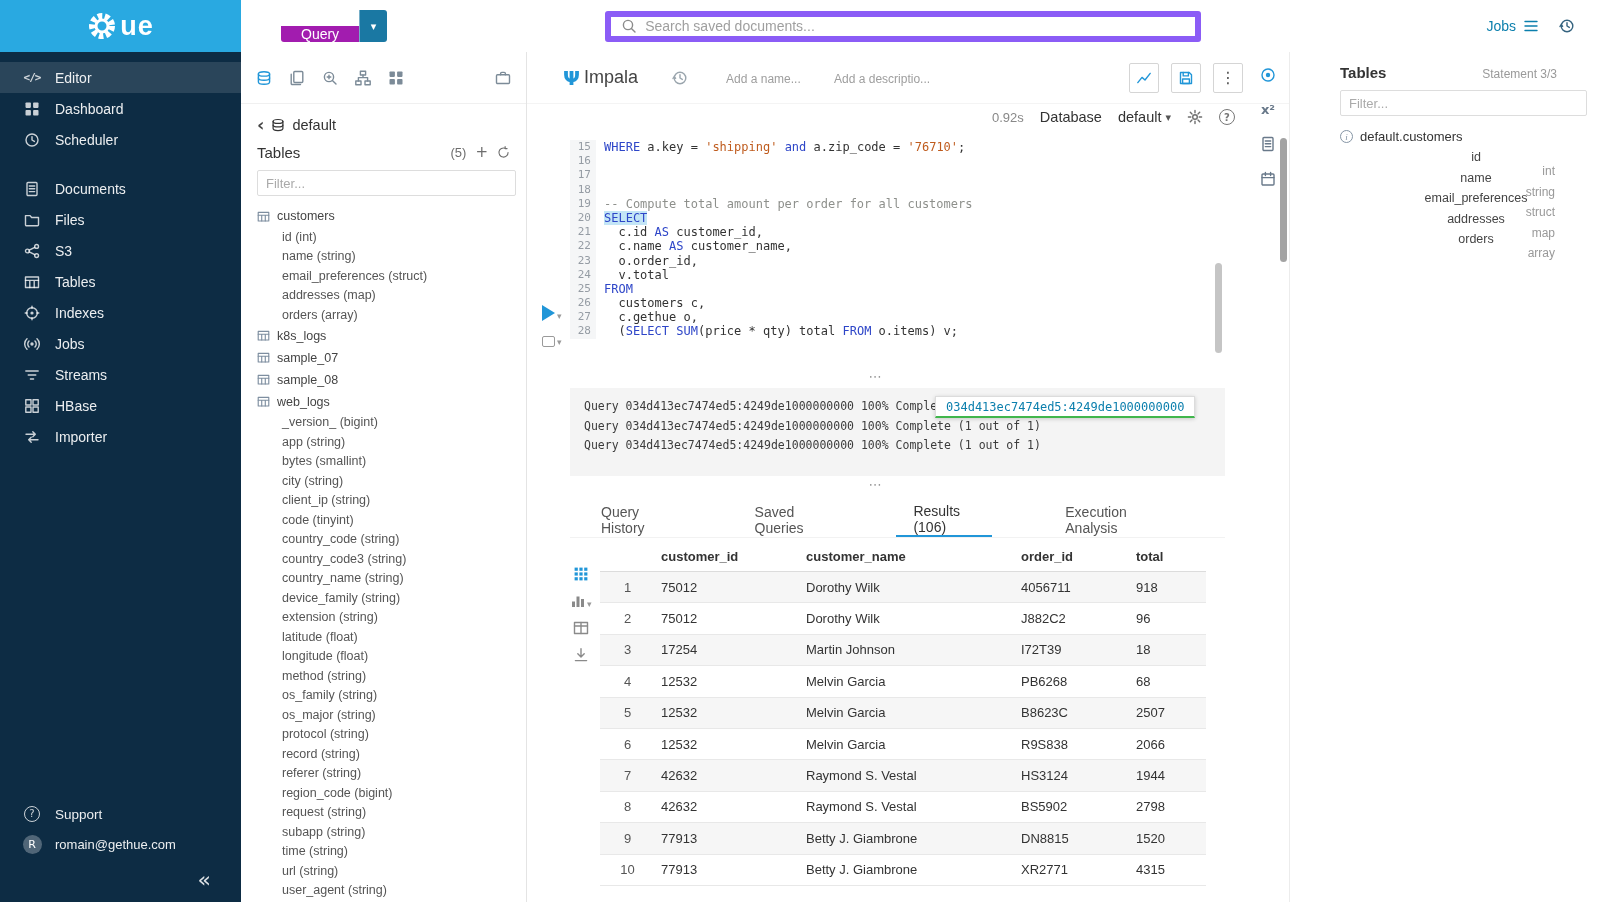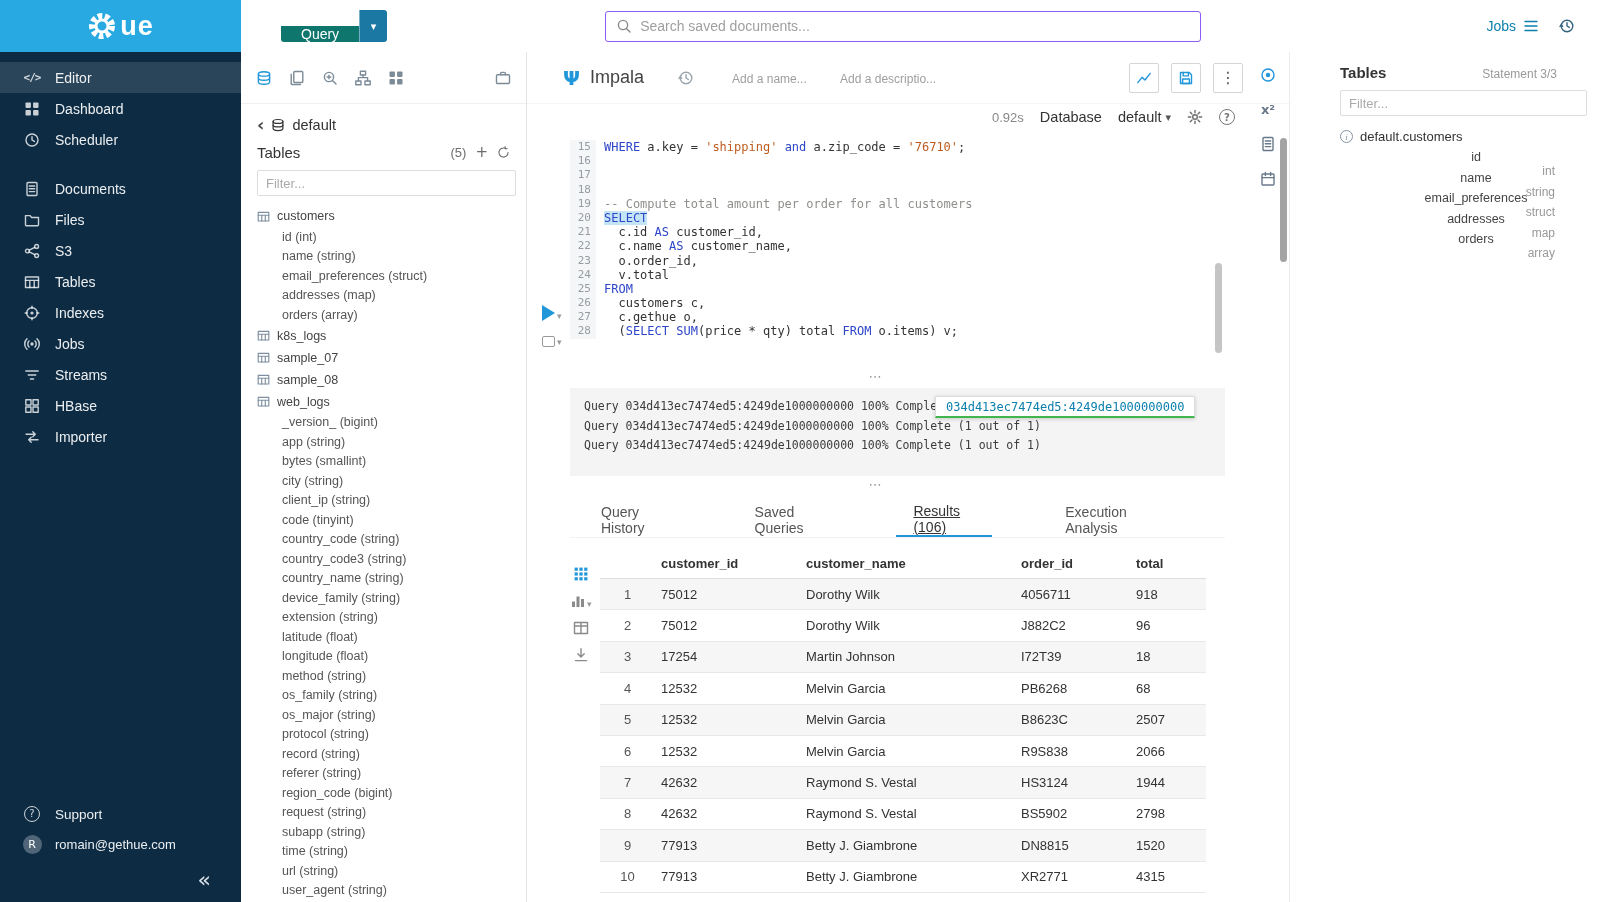--- a/index.html
+++ b/index.html
@@ -7,23 +7,23 @@
   body{position:relative;overflow:hidden;background:#fff;font-family:"Liberation Sans",sans-serif;color:#333;}
   .ico{display:inline-flex;align-items:center;justify-content:center;line-height:1;}
   .ico svg{width:16px;height:16px;display:block;}
   .tico{font-family:"DejaVu Sans",sans-serif;}
 
   
   .logo-block{position:absolute;left:0;top:0;width:241px;height:52px;background:var(--brand);display:flex;align-items:center;justify-content:center;gap:3px;cursor:pointer;}
   .logo-text{color:#fff;font-size:27px;font-weight:bold;letter-spacing:1px;}
   .topbar{position:absolute;left:241px;top:0;right:0;height:52px;background:#fff;display:flex;align-items:center;}
   .query-group{margin-left:40px;display:flex;height:32px;border-radius:3px;overflow:hidden;cursor:pointer;}
-  .query-main{background:#0f766e;color:#fff;font-size:14px;padding:0 20px;display:flex;align-items:center;margin-top:16px;}
+  .query-main{background:#a21caf;color:#fff;font-size:14px;padding:0 20px;display:flex;align-items:center;margin-top:16px;}
   .query-caret{background:#1a78a3;border-left:1px solid rgba(255,255,255,.4);width:28px;display:flex;align-items:center;justify-content:center;color:#fff;font-size:11px;}
-  .searchbox{margin-left:218px;width:596px;height:31px;border:1px solid #8b5cf6;border-radius:3px;display:flex;align-items:center;padding:0 10px;color:#9a9a9a;}
+  .searchbox{margin-left:218px;width:596px;height:31px;border:6px solid #8b5cf6;border-radius:3px;display:flex;align-items:center;padding:0 10px;color:#9a9a9a;}
   .searchbox .ico{color:#8b8b8b;margin-right:8px;}
   .searchbox input{border:none;outline:none;flex:1;font-size:14px;color:#333;font-family:"Liberation Sans",sans-serif;}
   .searchbox input::placeholder{color:#9f9f9f;}
   .tb-right{margin-left:auto;display:flex;align-items:center;gap:20px;padding-right:26px;}
   .jobs-link{display:flex;align-items:center;gap:7px;color:var(--accent);font-size:14px;cursor:pointer;}
   .tb-right .hist{color:#35637f;cursor:pointer;}
 
   
   .sidebar{position:absolute;left:0;top:52px;width:241px;height:850px;background:var(--sidebar);overflow:hidden;}
   .nav-section{margin-top:10px;}
@@ -58,21 +58,21 @@
   .assist-tree{margin-top:9px;padding-left:16px;font-size:12.5px;color:#444;}
   .tree-table{height:22px;display:flex;align-items:center;gap:7px;cursor:pointer;}
   .tree-table .ico{color:#7e8ea0;}
   .tree-table .ico svg{width:13px;height:13px;}
   .tree-col{height:19.5px;padding-left:25px;display:flex;align-items:center;color:#555;cursor:pointer;white-space:nowrap;}
 
   
   .main{position:absolute;left:527px;top:52px;width:763px;height:850px;background:#fff;overflow:hidden;border-right:1px solid #ececec;}
   .ed-head{position:absolute;top:0;left:0;right:0;height:52px;display:flex;align-items:center;padding-left:36px;border-bottom:1px solid #f4f4f4;}
   .impala-ic{color:var(--blue2);font-size:20px;font-weight:bold;}
-  .ed-title{font-size:18px;color:#444;margin-left:10px;}
+  .ed-title{font-size:18px;color:#444;margin-left:4px;}
   .ed-hist{margin-left:34px;color:#9aa5ad;cursor:pointer;}
   .ed-name{margin-left:38px;}
   .ed-head input{border:none;outline:none;font-size:12px;font-family:"Liberation Sans",sans-serif;color:#8b5cf6;}
   .ed-head input::placeholder{color:#9e9e9e;}
   .ed-name input{width:92px;}
   .ed-desc{margin-left:16px;}
   .ed-desc input{width:116px;}
   .ed-btns{margin-left:auto;margin-right:46px;display:flex;gap:12px;}
   .icon-btn{width:30px;height:30px;border:1px solid #d5d5d5;border-radius:2px;background:#fff;display:flex;align-items:center;justify-content:center;color:var(--blue2);cursor:pointer;}
   .icon-btn.dark{color:#555;font-size:16px;}
@@ -103,28 +103,28 @@
   .handle{position:absolute;left:0;right:64px;text-align:center;color:#999;font-size:13px;letter-spacing:2px;height:12px;line-height:10px;cursor:row-resize;}
   .h1{top:320px;}
   .h2{top:428px;}
 
   .log-box{position:absolute;left:43px;top:336px;width:655px;height:88px;background:#f4f4f4;padding:9px 14px;font-family:"DejaVu Sans Mono",monospace;font-size:11.5px;color:#3c3c3c;}
   .log-line{line-height:19.5px;white-space:pre;}
   .log-overlay{position:absolute;left:408px;top:344px;background:#fff;border:1px solid #dcdcdc;border-bottom:2px solid var(--green);padding:3px 10px 2px;font-family:"DejaVu Sans Mono",monospace;font-size:12px;color:var(--accent);box-shadow:0 1px 4px rgba(0,0,0,.18);cursor:pointer;z-index:5;}
 
   .tabs{position:absolute;left:43px;right:64px;top:450px;height:36px;display:flex;align-items:stretch;padding-left:14px;border-bottom:1px solid #f2f2f2;}
   .tab{margin-right:56px;padding:0 17px;display:flex;align-items:center;font-size:14px;color:#555;cursor:pointer;}
-  .tab.active{color:#333;border-bottom:2px solid var(--blue2);text-decoration:underline;}
+  .tab.active{color:#333;border-bottom:2px solid var(--blue2);}
 
   .results{position:absolute;left:0;top:490px;right:0;bottom:0;}
   .res-icons{position:absolute;left:43px;top:24px;display:flex;flex-direction:column;gap:11px;color:#8a8a8a;}
   .res-icons .ico{cursor:pointer;}
   .res-icons .active-view{color:var(--blue2);}
   .ri-chart{display:flex;align-items:flex-end;gap:1px;}
-  .res-table{position:absolute;left:73px;top:7px;width:606px;}
+  .res-table{position:absolute;left:73px;top:0;width:606px;}
   .res-row{display:grid;grid-template-columns:55px 145px 215px 115px 76px;align-items:center;font-size:13px;}
   .res-row.head{height:30px;font-weight:bold;color:#333;border-bottom:1px solid #dcdcdc;}
   .res-body .res-row{height:31.4px;border-bottom:1px solid #e8e8e8;cursor:pointer;}
   .res-body .res-row:nth-child(odd){background:#f6f6f6;}
   .res-row span{padding-left:6px;}
   .res-row .rn{text-align:center;color:#555;padding-left:0;}
 
   
   .right-strip{position:absolute;left:1248px;top:52px;width:40px;height:850px;display:flex;flex-direction:column;align-items:center;padding-top:15px;gap:19px;color:#69798a;}
   .right-strip .ico{cursor:pointer;}

